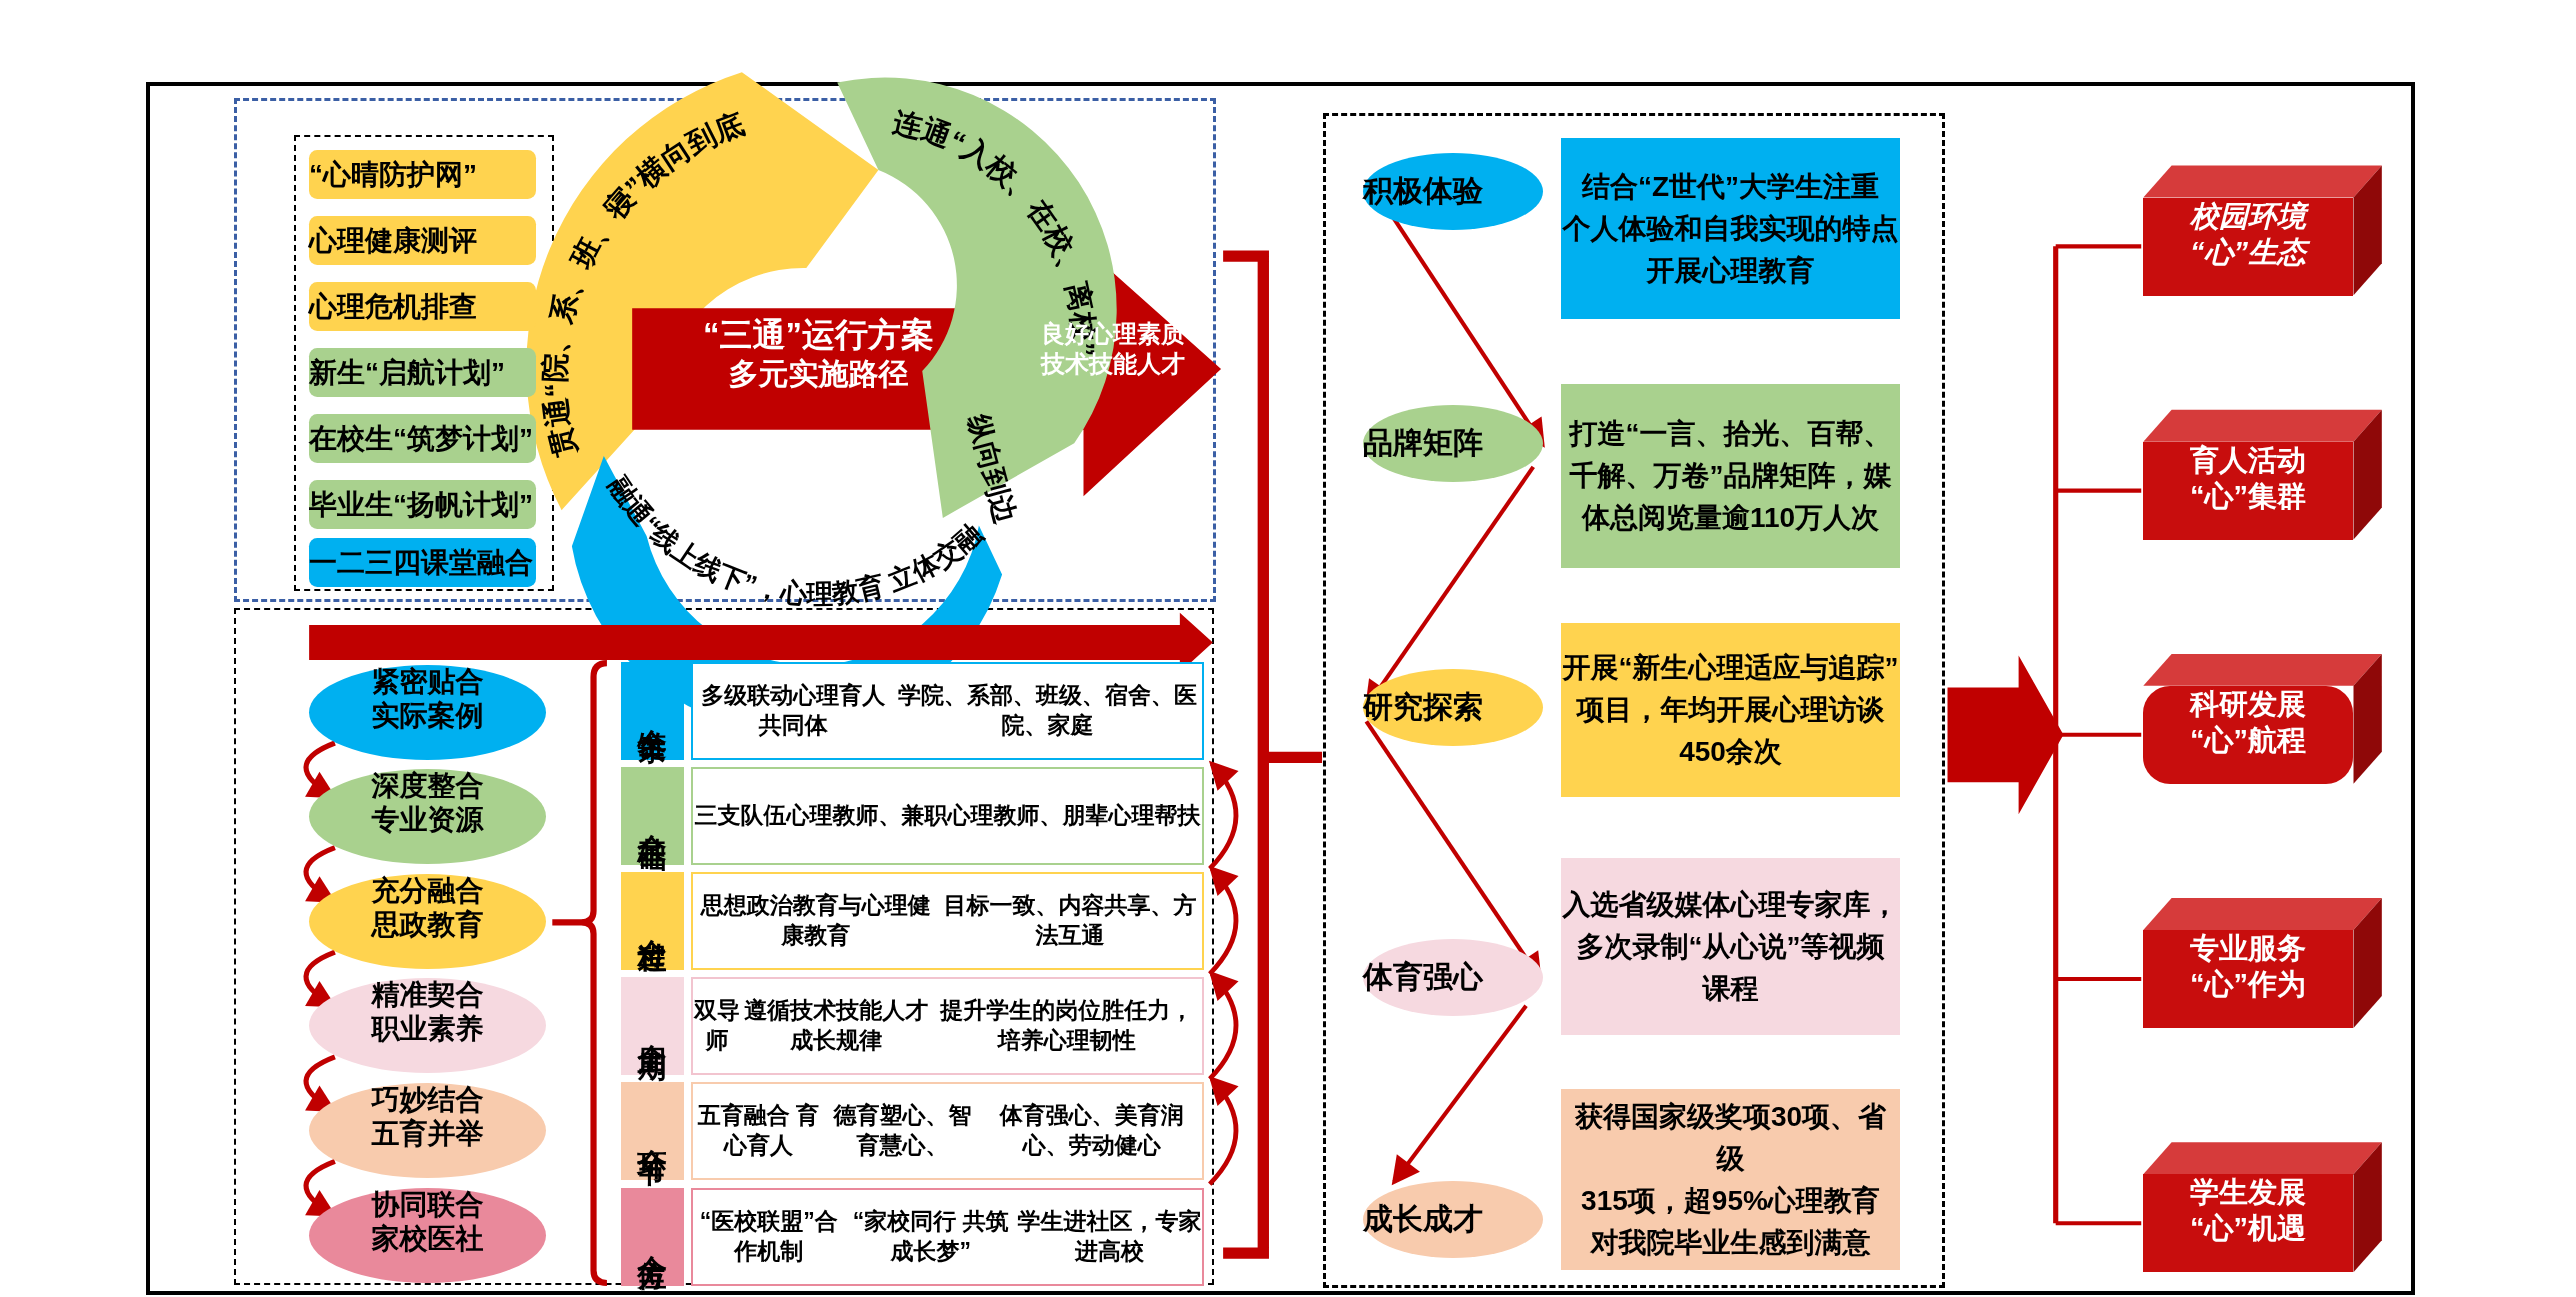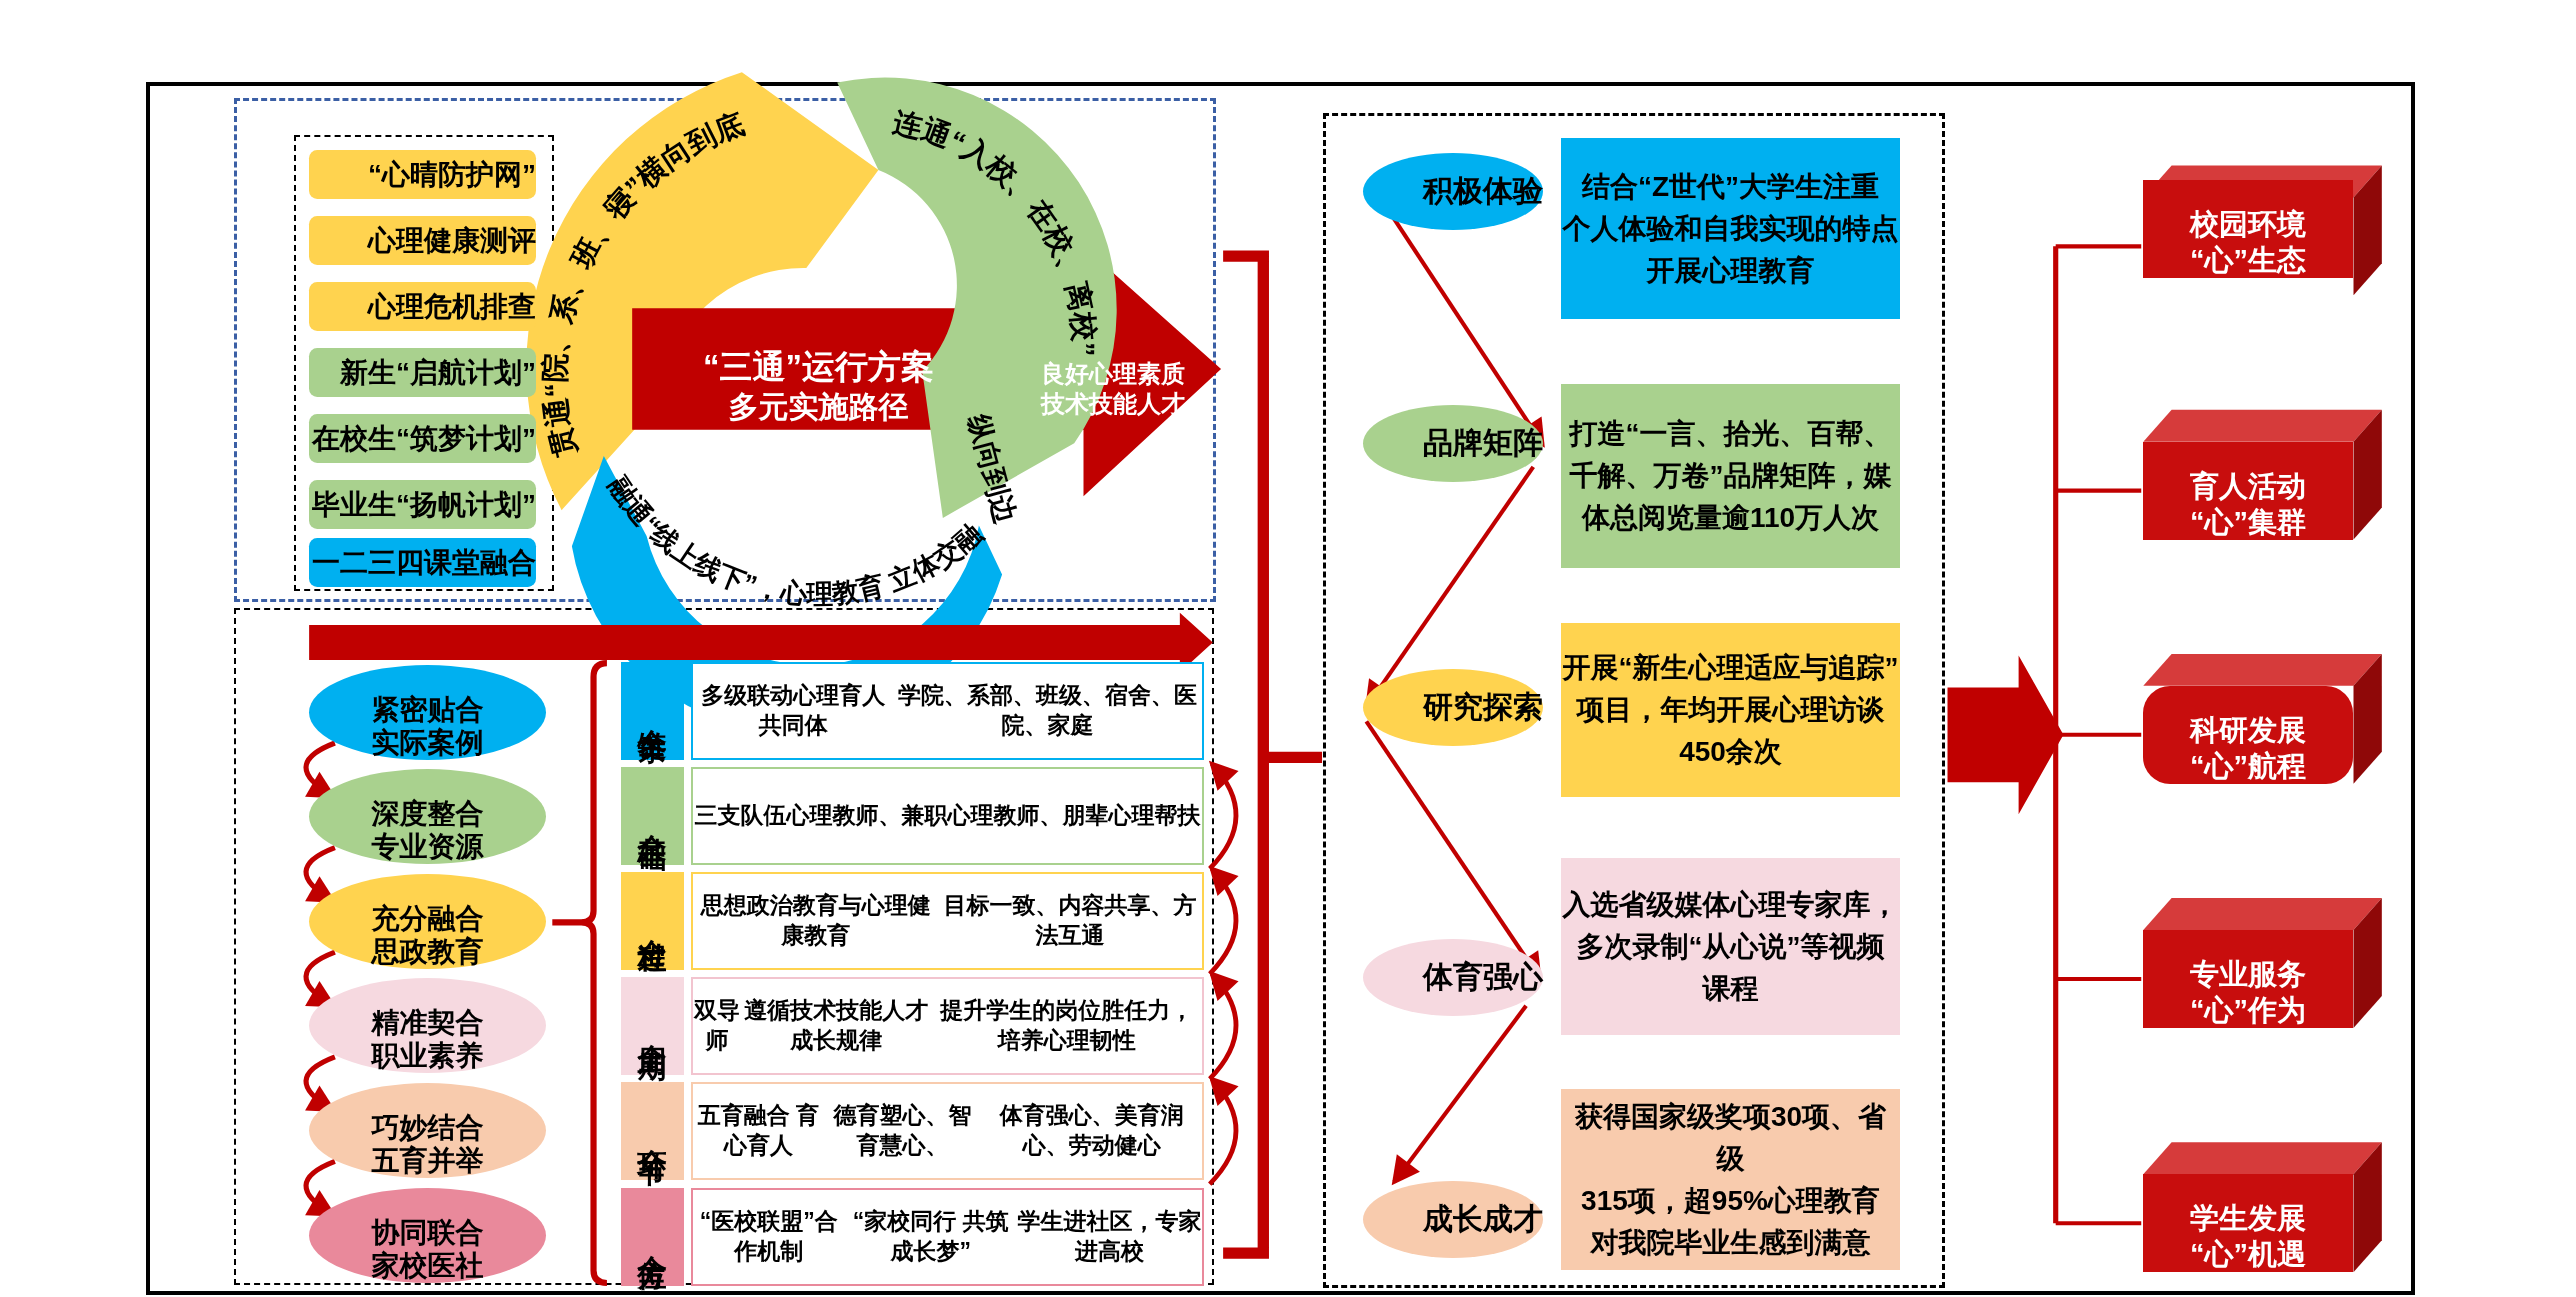--- a/index.html
+++ b/index.html
@@ -1,19 +1,19 @@
 <!DOCTYPE html>
 <html style="font-size:8.2px"><head>
 <meta charset="utf-8">
 <style>
   html,body{margin:0;padding:0;background:#fff;}
   #stage{position:relative;width:2726px;height:1298px;background:#fff;overflow:hidden;
          font-family:"Liberation Sans","DejaVu Sans",sans-serif;font-weight:bold;color:#000;}
   .abs{position:absolute;}
-  .ctr{display:flex;align-items:center;justify-content:flex-end;text-align:center;}
+  .ctr{display:flex;align-items:center;justify-content:flex-start;text-align:center;}
   .col{flex-direction:column;}
   svg{position:absolute;left:0;top:0;}
   .frame{border:4.6px solid #000;}
   .dash-blue{border:3.1px dashed #3B5FA5;}
   .dash-black{border:3.1px dashed #000;}
   .pill{border-radius:8.2px;font-size:28px;}
   .oval{border-radius:50%;font-size:28px;line-height:1.2;}
   .bg-blue{background:#00B0F0;}
   .bg-green{background:#A9D18E;}
   .bg-yellow{background:#FFD34F;}
@@ -258,21 +258,21 @@
     <div>课程</div>
     </div>
 
   <div class="mid-oval ctr bg-tan" style="top:1181px;">成长成才</div>
   <div class="mid-box bg-tan" style="top:1089px;height:181px;">
     <div>获得国家级奖项30项、省级</div>
     <div>315项，超95%心理教育</div>
     <div>对我院毕业生感到满意</div>
     </div>
 
-  <div class="cube-front ctr col" style="top:180px;">
+  <div class="cube-front ctr col" style="top:198px;font-style:italic;">
     <div>校园环境</div>
     <div>“心”生态</div>
     </div>
   <div class="cube-front ctr col" style="top:442px;">
     <div>育人活动</div>
     <div>“心”集群</div>
     </div>
   <div class="cube-front ctr col" style="top:686px;border-radius:27px;">
     <div>科研发展</div>
     <div>“心”航程</div>

